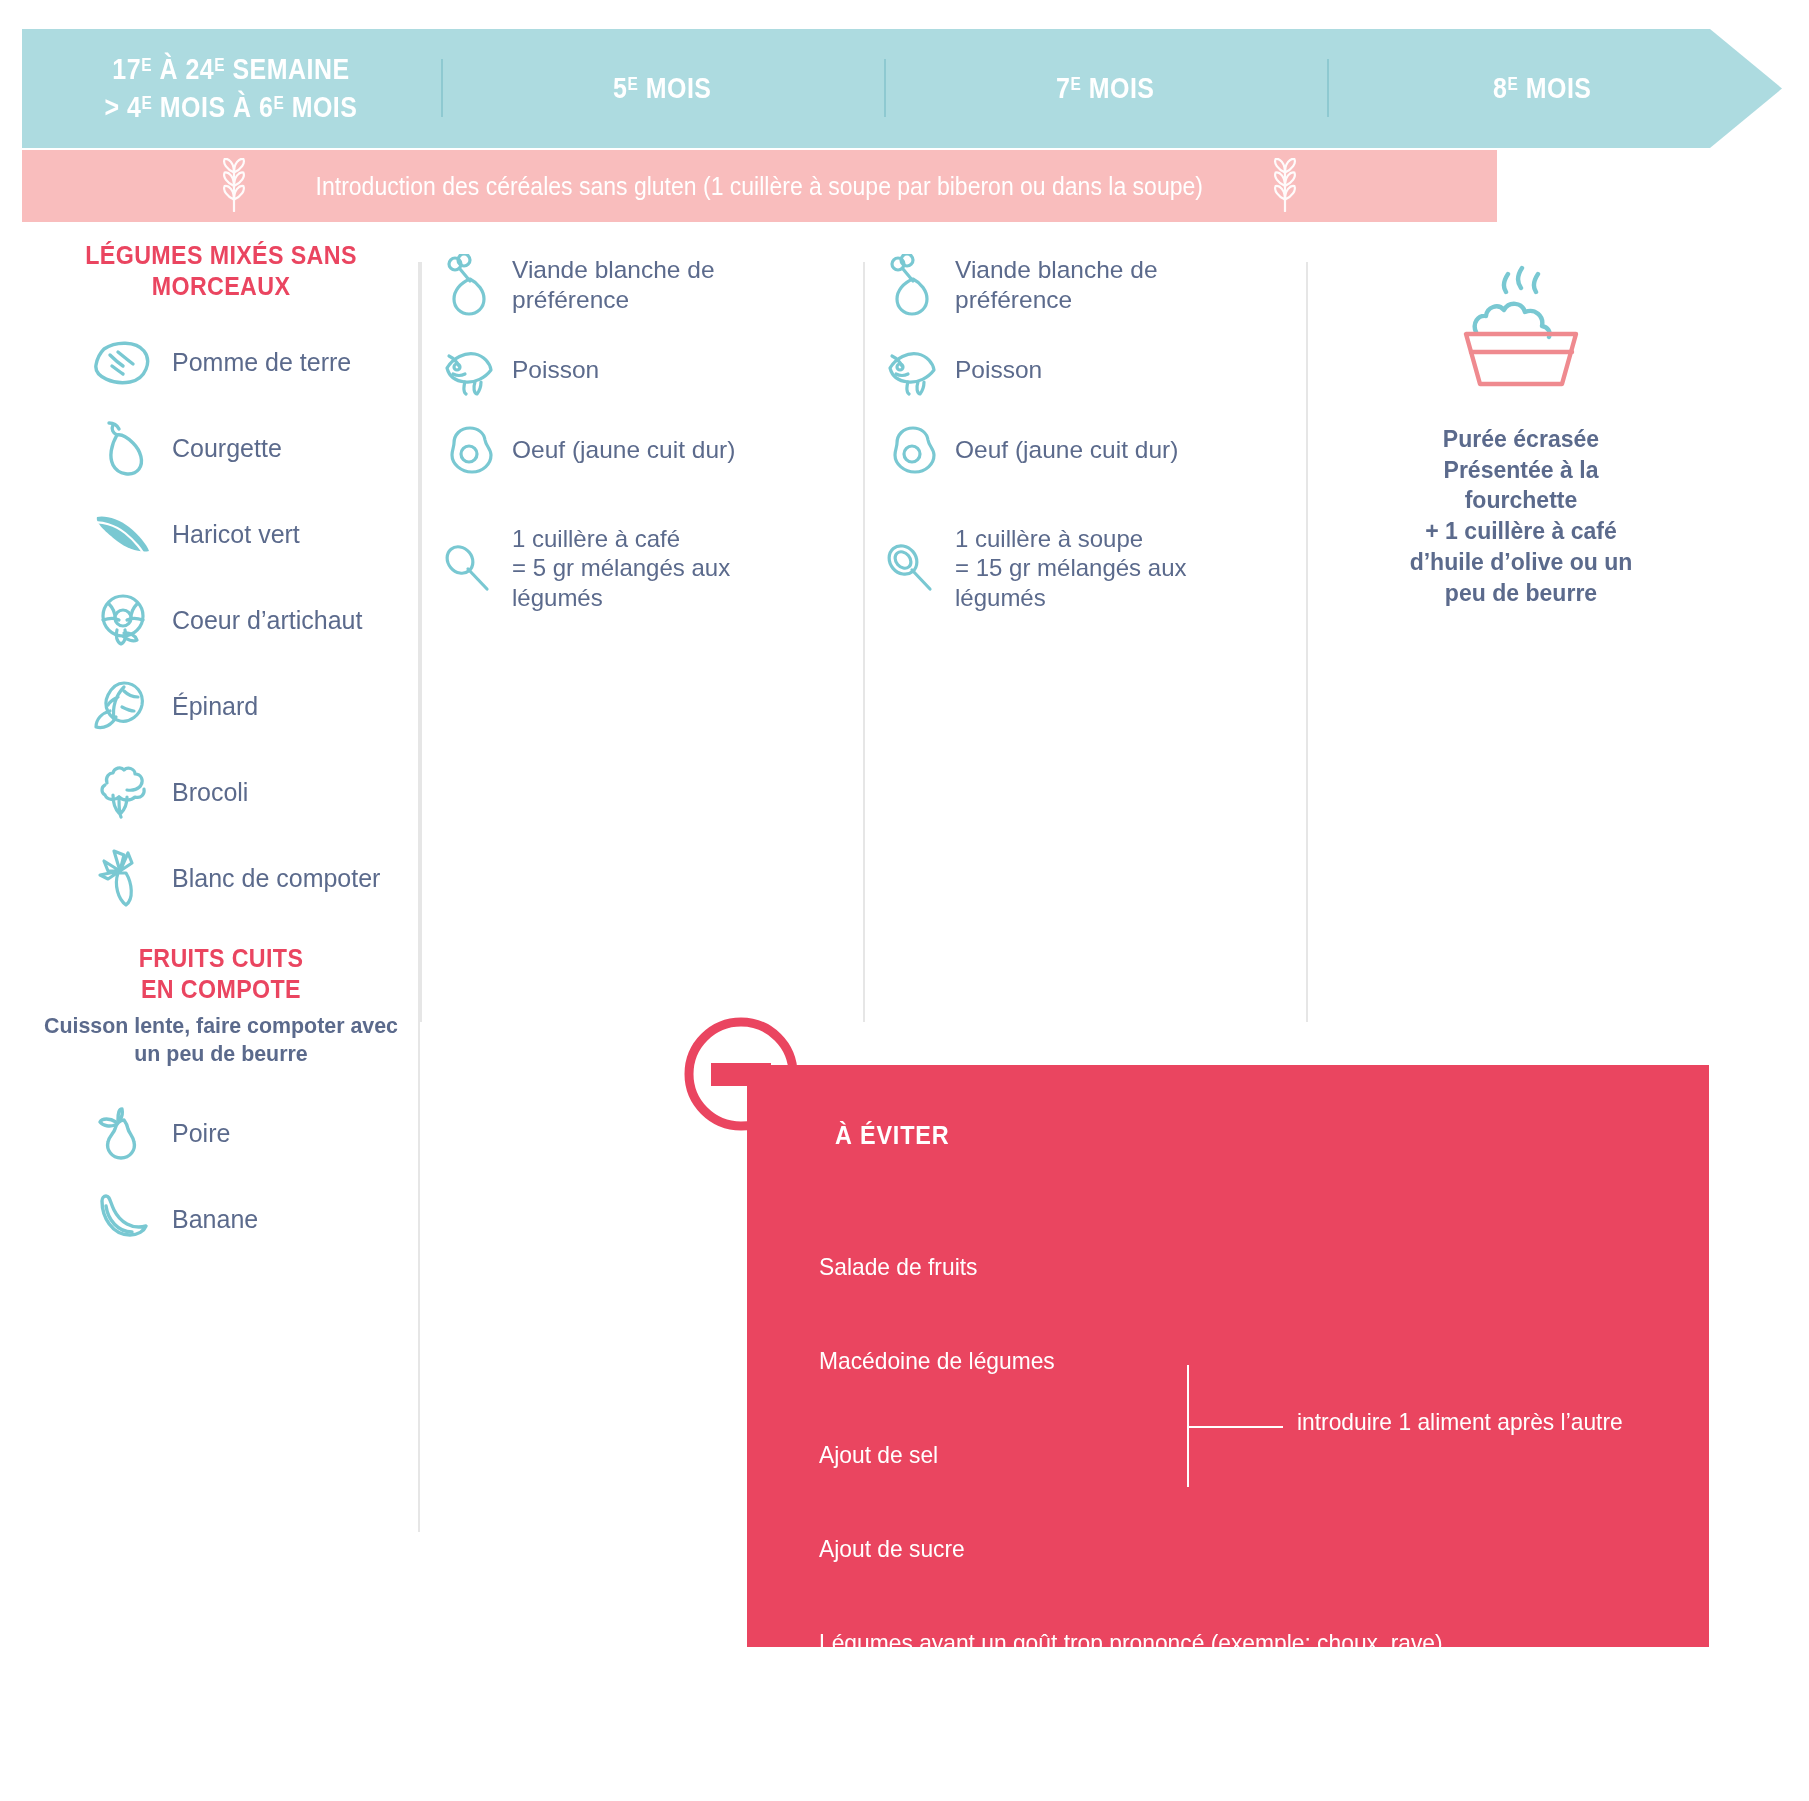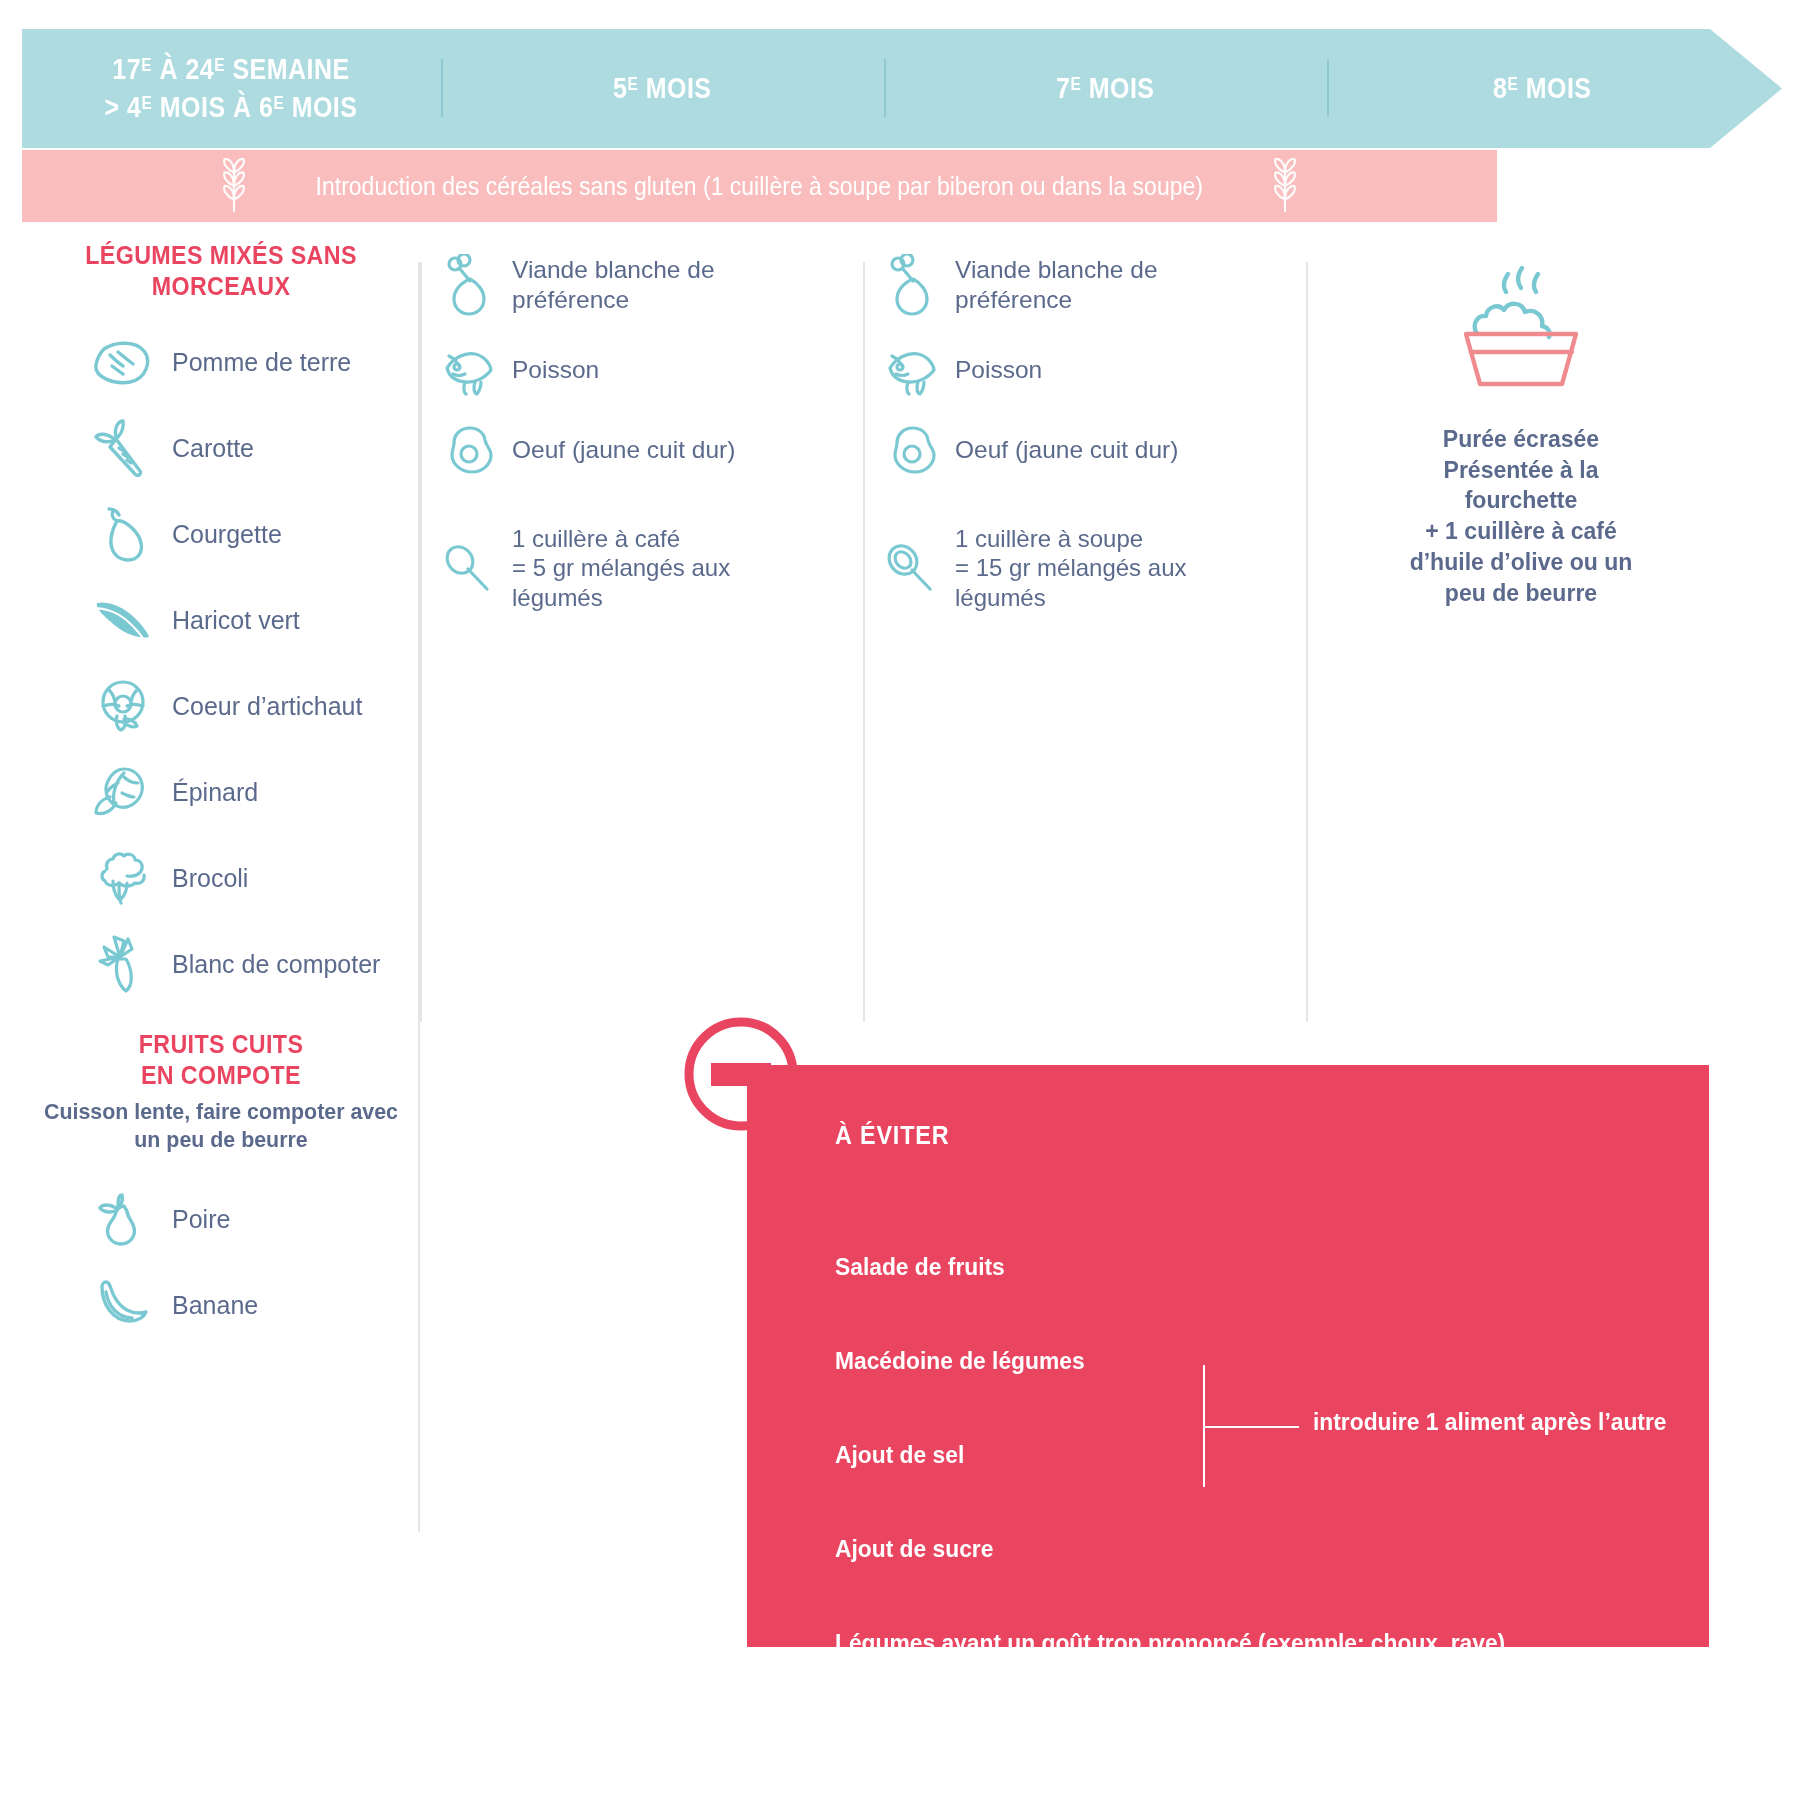--- a/index.html
+++ b/index.html
@@ -134,21 +134,21 @@
     position: absolute; left: 747px; top: 1065px;
     width: 962px; height: 582px;
     background: #ea4560;
   }
   .avoid-title {
     position: absolute; left: 88px; top: 55px;
     color: #ffffff; font-weight: 700; font-size: 26px;
     letter-spacing: .9px;
     transform: scaleX(.9); transform-origin: left center;
   }
-  .avoid-list { position: absolute; left: 88px; top: 155px; width: 840px; font-weight: bold; }
+  .avoid-list { position: absolute; left: 72px; top: 155px; width: 840px; }
   .avoid-item {
     color: #ffffff; font-size: 24px; height: 94px;
     display: flex; align-items: center;
     transform: scaleX(.95); transform-origin: left center;
     white-space: nowrap;
   }
   .brace {
     position: absolute; left: 368px; top: 145px;
     width: 2px; height: 122px; background: #ffffff;
   }
@@ -230,31 +230,20 @@
         <div class="food-row">
           <span class="ic">
             <svg width="62" height="46" viewBox="0 0 62 46" fill="none" stroke="#79c8d2" stroke-width="3.4" stroke-linecap="round">
               <path d="M12 10c12-8 32-8 40 2s2 28-14 31S2 38 4 26c1-6 4-12 8-16z"></path>
               <path d="M18 16c4 4 10 9 13 11M26 13c5 4 11 9 15 12M20 27c4 3 8 6 11 8"></path>
             </svg>
           </span>
           <span class="lbl">Pomme de terre</span>
         </div>
 
-        <div class="food-row">
-          <span class="ic">
-            <svg width="62" height="62" viewBox="0 0 62 62" fill="none" stroke="#79c8d2" stroke-width="3.4" stroke-linecap="round" stroke-linejoin="round">
-              <path d="M22 22c-7-6-16-6-18-2 3 4 10 6 16 4"></path>
-              <path d="M24 20c-2-9 2-16 7-16 1 5-1 12-5 16"></path>
-              <path d="M24 22 L48 54 C50 57 46 60 43 57 L18 30 Z"></path>
-              <path d="M27 31l5 3M31 37l5 3M35 43l4 3"></path>
-            </svg>
-          </span>
-          <span class="lbl">Carotte</span>
-        </div>
 
         <div class="food-row">
           <span class="ic">
             <svg width="56" height="62" viewBox="0 0 56 62" fill="none" stroke="#79c8d2" stroke-width="3.4" stroke-linecap="round" stroke-linejoin="round">
               <path d="M18 8c-2 4 0 8 4 10"></path>
               <path d="M14 6c4 0 8 2 10 6"></path>
               <path d="M22 18c-6 10-8 22-4 30 5 10 20 12 26 4 5-7 2-18-6-26-6-6-12-9-16-8z"></path>
             </svg>
           </span>
           <span class="lbl">Courgette</span>

